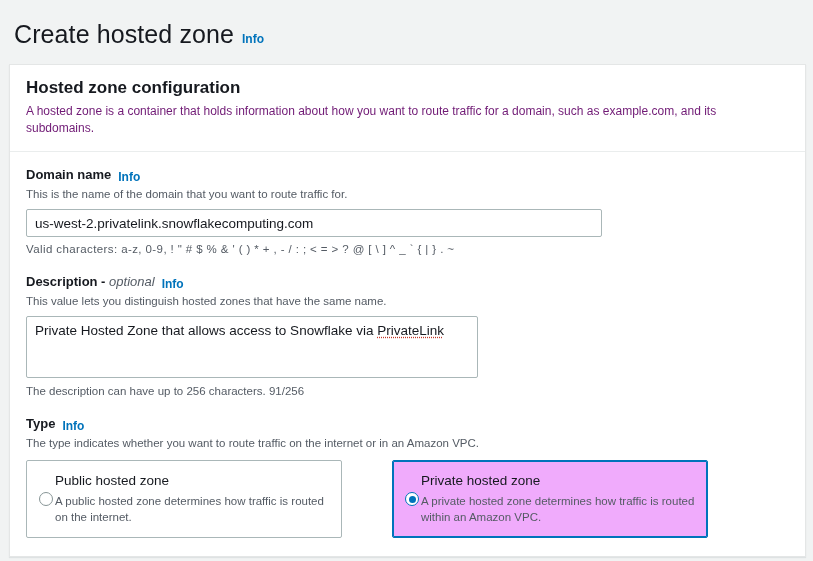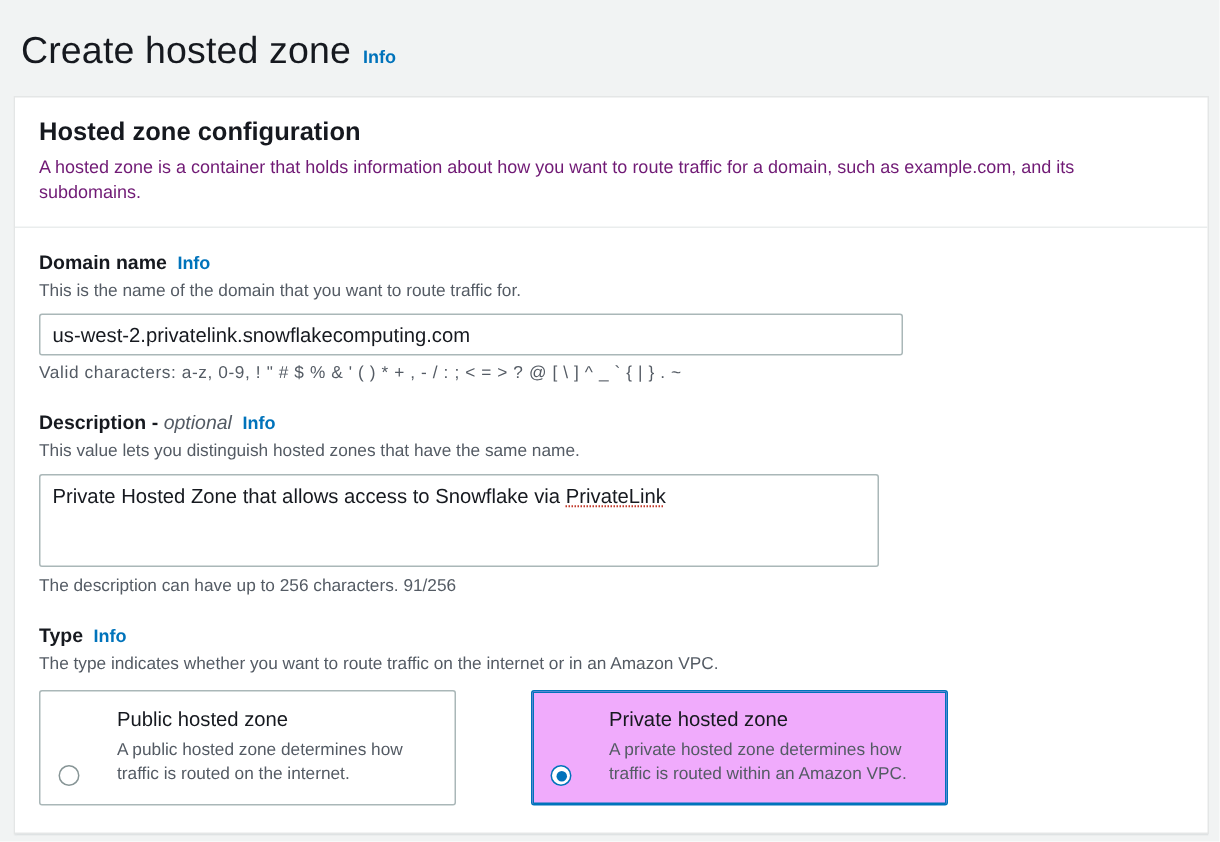--- a/index.html
+++ b/index.html
@@ -59,21 +59,21 @@
     max-width: 745px;
   }
   .card-body {
     padding: 14px 16px 18px 16px;
   }
   .field { margin-bottom: 18px; }
   .field:last-child { margin-bottom: 0; }
 
   .field-label-row {
     display: flex;
-    align-items: center;
+    align-items: flex-end;
     gap: 7px;
   }
   .field-label {
     font-size: 13px;
     font-weight: bold;
     color: #16191f;
     line-height: 18px;
   }
   .field-label .optional {
     font-weight: normal;
@@ -100,21 +100,21 @@
     background: #fff;
   }
   .valid-chars {
     font-size: 11.5px;
     color: #545b64;
     margin-top: 6px;
     letter-spacing: 0.4px;
   }
   .textarea {
     margin-top: 7px;
-    width: 560px;
+    width: 452px;
     height: 62px;
     box-sizing: border-box;
     border: 1px solid #aab7b8;
     border-radius: 2px;
     padding: 5px 8px;
     font-size: 13.5px;
     line-height: 18px;
     font-family: "Liberation Sans", sans-serif;
     color: #16191f;
     resize: vertical;
@@ -124,29 +124,29 @@
     font-size: 11.5px;
     color: #545b64;
     margin-top: 7px;
   }
   .radio-row {
     display: flex;
     gap: 18px;
     margin-top: 9px;
   }
   .radio-tile {
-    width: 278px;
+    width: 316px;
     box-sizing: border-box;
     border: 1px solid #aab7b8;
     border-radius: 2px;
     padding: 10px 12px 12px 12px;
     background: #fff;
     display: flex;
-    gap: 25px;
-    align-items: flex-end;
+    gap: 2px;
+    align-items: center;
     cursor: pointer;
   }
   .radio-tile.selected {
     border: 1px solid #0073bb;
     background: #f0abfc;
     box-shadow: 0 0 0 1px #0073bb inset;
     margin-left: 32px;
   }
   .radio-mark {
     width: 14px;

